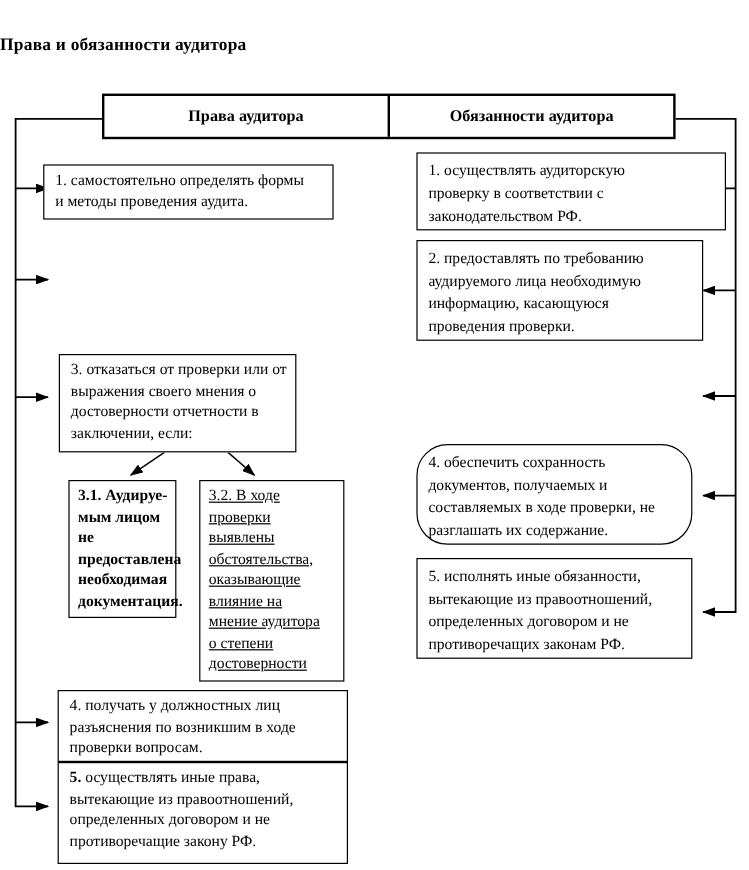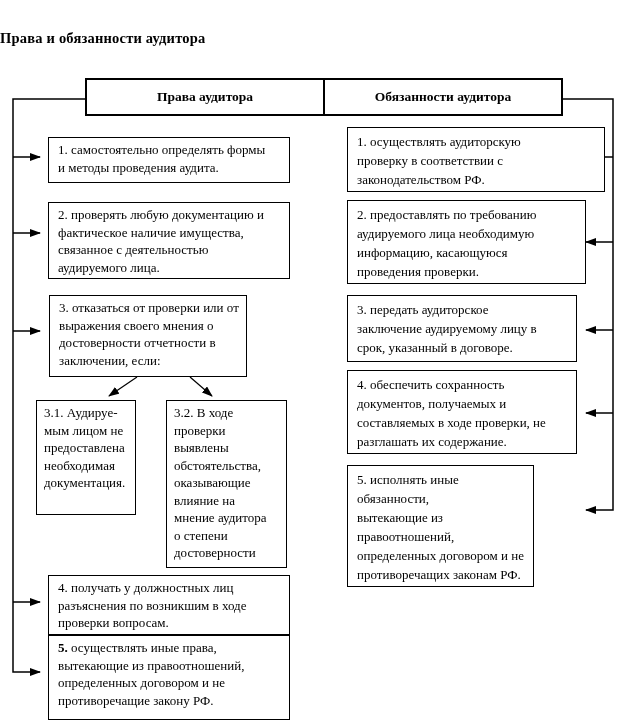--- a/index.html
+++ b/index.html
@@ -57,36 +57,32 @@
     <path d="M563,99 H613 V510 H586" fill="none" stroke="#000" stroke-width="1.5" marker-end="url(#arw)"></path>
     <path d="M613,157 H586" fill="none" stroke="#000" stroke-width="1.5" marker-end="url(#arw)"></path>
     <path d="M613,242 H586" fill="none" stroke="#000" stroke-width="1.5" marker-end="url(#arw)"></path>
     <path d="M613,330 H586" fill="none" stroke="#000" stroke-width="1.5" marker-end="url(#arw)"></path>
     <path d="M613,413 H586" fill="none" stroke="#000" stroke-width="1.5" marker-end="url(#arw)"></path>
 
     <path d="M137,377 L109,396" fill="none" stroke="#000" stroke-width="1.2" marker-end="url(#arw)"></path>
     <path d="M190,377 L212,396" fill="none" stroke="#000" stroke-width="1.2" marker-end="url(#arw)"></path>
   </svg>
 
-  <div class="box" style="left:48px;top:137px;width:242px;min-height:46px;">1. самостоятельно определять формы
+  <div class="box" style="left:36px;top:137px;width:242px;min-height:46px;">1. самостоятельно определять формы
 и методы проведения аудита.</div>
-  <div class="box" style="left:48px;top:202px;width:242px;min-height:73px;">2. проверять любую документацию и
-фактическое наличие имущества,
-связанное с деятельностью
-аудируемого лица.</div>
   <div class="box" style="left:49px;top:295px;width:198px;min-height:82px;">3. отказаться от проверки или от
 выражения своего мнения о
 достоверности отчетности в
 заключении, если:</div>
-  <div class="box" style="left:36px;top:400px;width:100px;min-height:115px;padding-left:7px;">3.1. Аудируе-
+  <div class="box" style="left:57px;top:400px;width:90px;min-height:115px;padding-left:7px;font-weight:bold;">3.1. Аудируе-
 мым лицом не
 предоставлена
 необходимая
 документация.</div>
-  <div class="box" style="left:166px;top:400px;width:121px;min-height:168px;padding-left:7px;">3.2. В ходе
+  <div class="box" style="left:166px;top:400px;width:121px;min-height:168px;padding-left:7px;text-decoration:underline;">3.2. В ходе
 проверки
 выявлены
 обстоятельства,
 оказывающие
 влияние на
 мнение аудитора
 о степени
 достоверности</div>
   <div class="box" style="left:48px;top:575px;width:242px;min-height:53px;">4. получать у должностных лиц
 разъяснения по возникшим в ходе
@@ -96,25 +92,22 @@
 определенных договором и не
 противоречащие закону РФ.</span></div>
 
   <div class="box r" style="left:347px;top:127px;width:258px;min-height:61px;">1. осуществлять аудиторскую
 проверку в соответствии с
 законодательством РФ.</div>
   <div class="box r" style="left:347px;top:200px;width:239px;min-height:83px;">2. предоставлять по требованию
 аудируемого лица необходимую
 информацию, касающуюся
 проведения проверки.</div>
-  <div class="box r" style="left:347px;top:295px;width:230px;min-height:67px;">3. передать аудиторское
-заключение аудируемому лицу в
-срок, указанный в договоре.</div>
-  <div class="box r" style="left:347px;top:370px;width:230px;min-height:83px;">4. обеспечить сохранность
+  <div class="box r" style="left:347px;top:370px;width:230px;min-height:83px;border-radius:26px;">4. обеспечить сохранность
 документов, получаемых и
 составляемых в ходе проверки, не
 разглашать их содержание.</div>
-  <div class="box r" style="left:347px;top:465px;width:187px;min-height:83px;">5. исполнять иные обязанности,
+  <div class="box r" style="left:347px;top:465px;width:230px;min-height:83px;">5. исполнять иные обязанности,
 вытекающие из правоотношений,
 определенных договором и не
 противоречащих законам РФ.</div>
 
 </div>
 
 </body></html>

